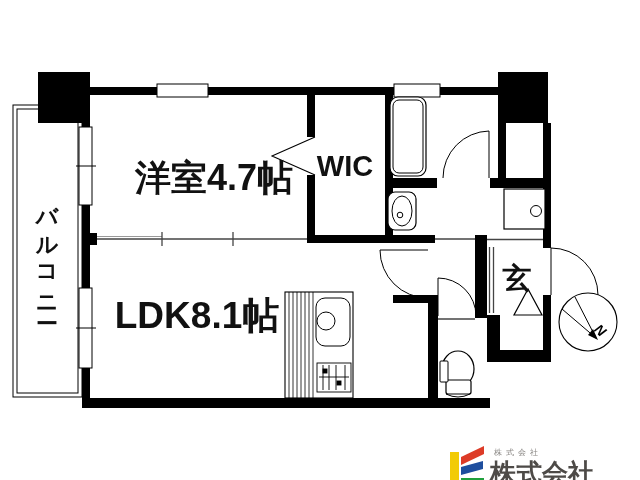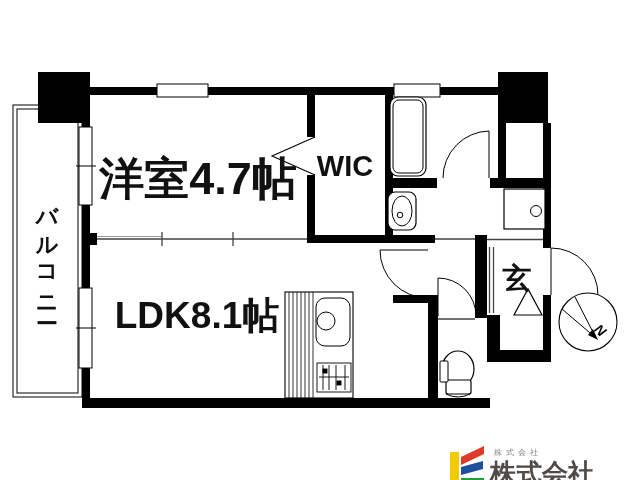--- a/index.html
+++ b/index.html
@@ -1,21 +1,21 @@
 <!DOCTYPE html>
 <html><head>
 <meta charset="utf-8">
 <style>
   html,body{margin:0;padding:0;background:#fff;}
   #stage{position:relative;width:640px;height:480px;background:#ffffff;overflow:hidden;
          font-family:"Liberation Sans","DejaVu Sans",sans-serif;}
   #plan-svg{position:absolute;left:0;top:0;}
   .room-label{position:absolute;transform:translate(-50%,-50%);white-space:nowrap;
               color:#111;font-weight:700;line-height:1;}
-  #label-yoshitsu{left:198px;top:178px;font-size:45px;}
+  #label-yoshitsu{left:214px;top:178px;font-size:36px;}
   #label-wic{left:345px;top:166px;font-size:29px;letter-spacing:0px;}
   #label-ldk{left:197px;top:315px;font-size:37px;text-align:center;}
   #label-genkan{left:517px;top:278px;font-size:29px;}
   #label-balcony{left:47px;top:254px;font-size:22px;writing-mode:vertical-rl;
                  text-orientation:upright;letter-spacing:5px;}
   .logo{position:absolute;left:447px;top:444px;display:flex;align-items:center;gap:5px;}
   .logo-text{display:flex;flex-direction:column;}
   .logo-kabu{font-size:8px;letter-spacing:4px;color:#8a8784;margin-top:2px;margin-left:4px;}
   .logo-name{font-size:26px;font-weight:700;color:#4d4a47;letter-spacing:0px;line-height:1.2;}
 </style>

